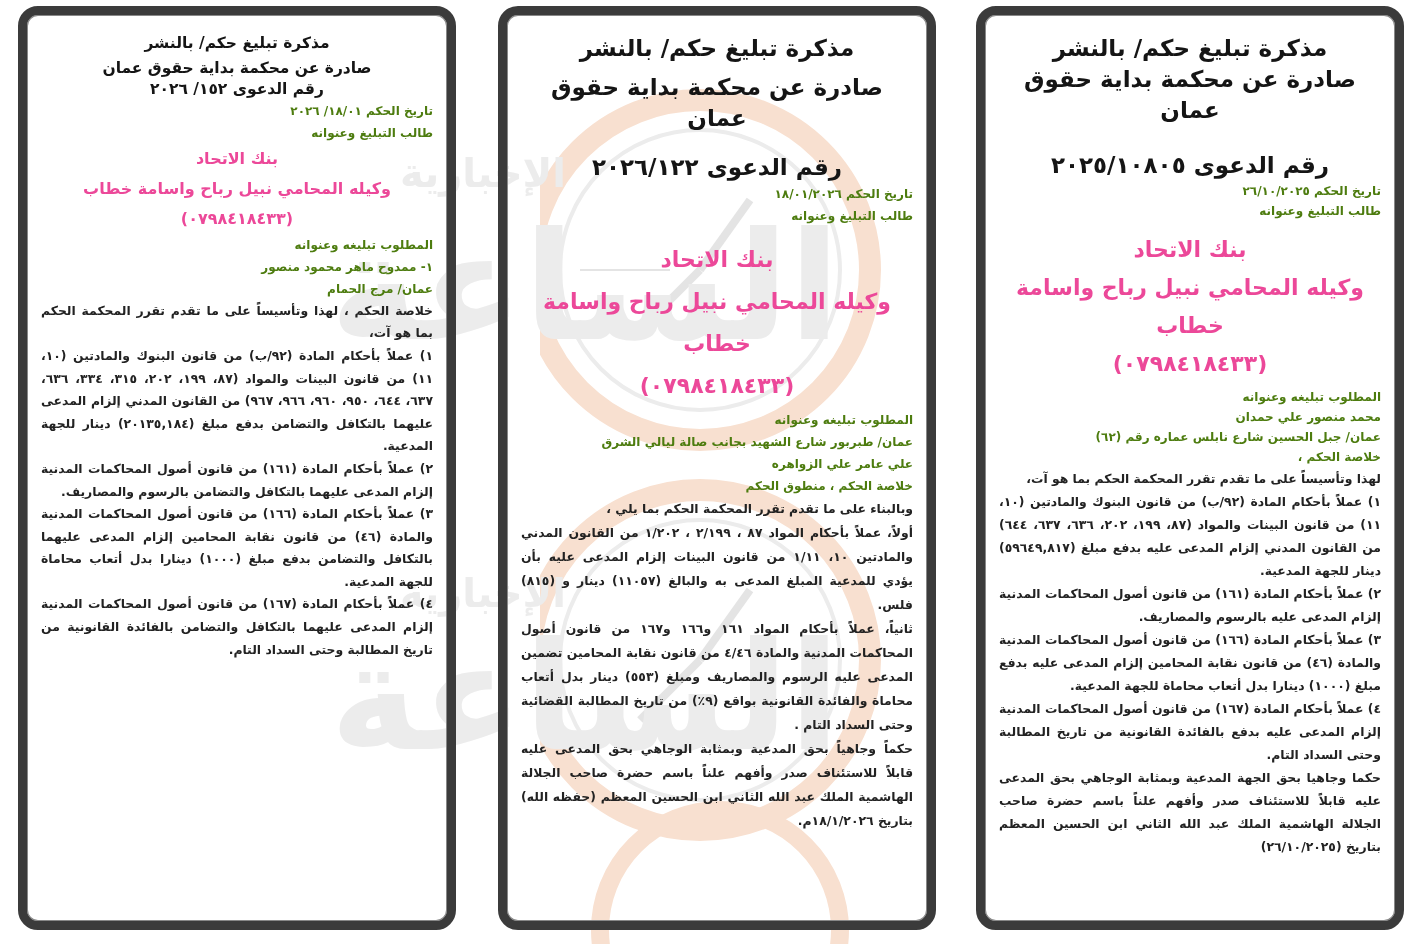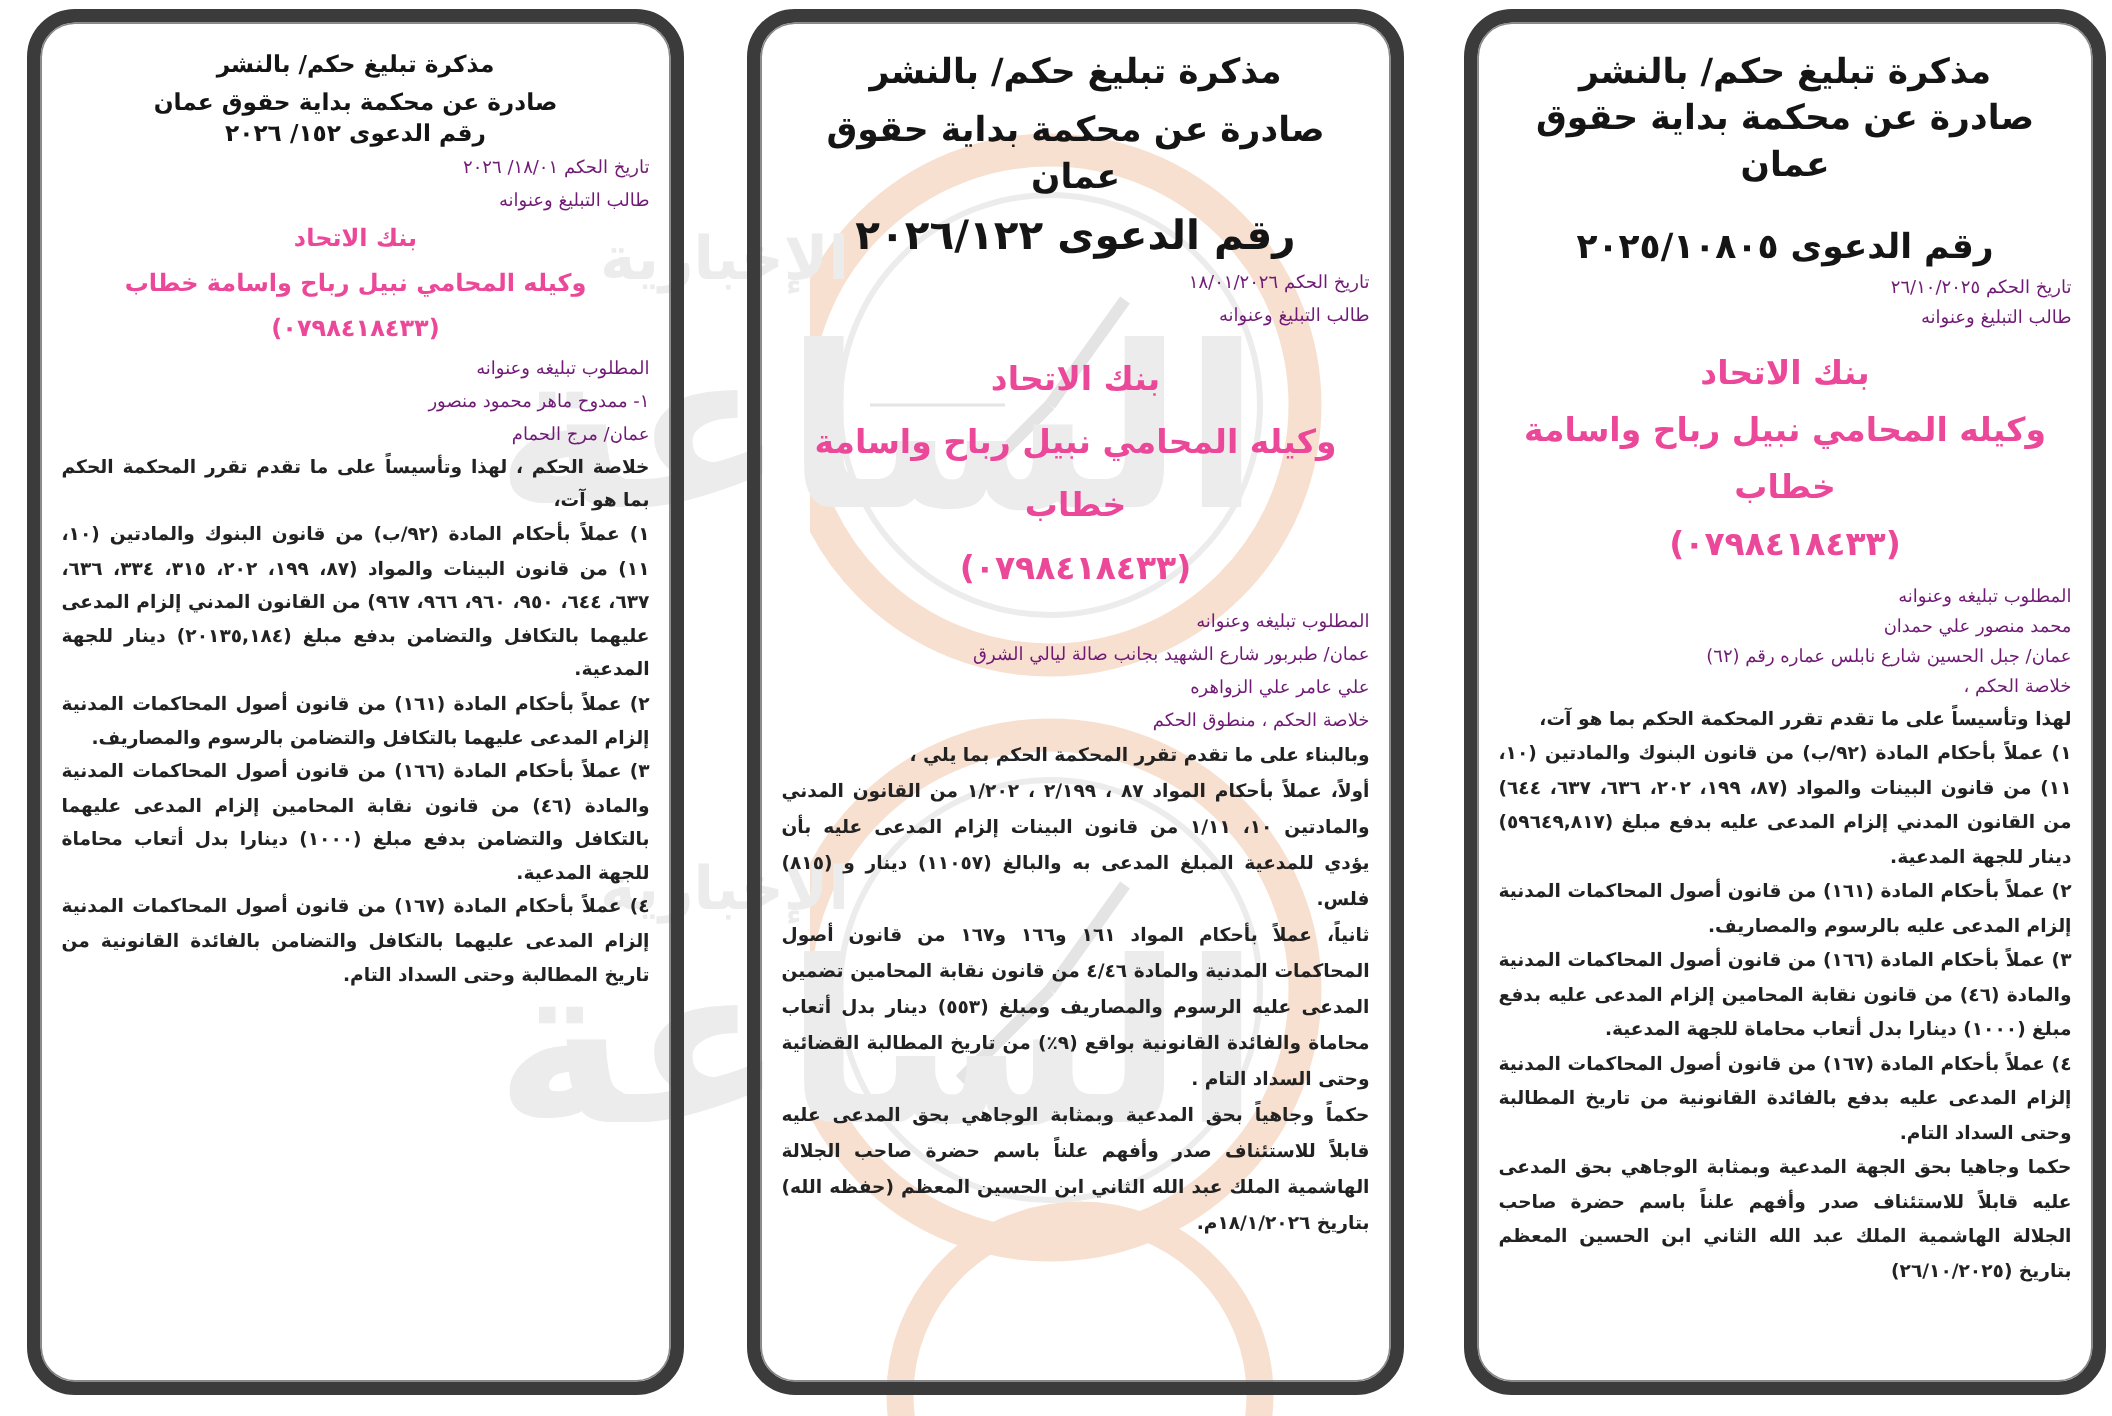--- a/index.html
+++ b/index.html
@@ -11,46 +11,46 @@
   }
   .wm {
     position:absolute; pointer-events:none; z-index:0;
   }
   .wm-text {
     position:absolute; font-family:"DejaVu Sans", sans-serif; font-weight:bold;
     color:#e9e9e9; pointer-events:none; z-index:0; direction:rtl; white-space:nowrap;
   }
   .notice {
     position:absolute; top:6px; height:924px;
-    border:9px solid #3b3b3b; border-radius:32px;
+    border:9px solid #3b3b3b; border-radius:20px;
     background:transparent; box-sizing:border-box;
     box-shadow: 0 0 0 1px #888 inset;
     z-index:1; direction:rtl; overflow:hidden;
   }
   .notice .inner { padding:18px 14px 0 14px; }
   .hdr { text-align:center; font-weight:bold; line-height:1.35; color:#151515; }
-  .line { font-weight:normal; color:#701a75; white-space:nowrap; }
+  .line { font-weight:bold; color:#4d7c0f; white-space:nowrap; }
   .bank { text-align:center; font-weight:bold; color:#ec4899; }
   .body { text-align:justify; text-align-last:right; font-weight:bold; color:#222; }
   .body p { margin:0; }
 
   
   #n-right { left:976px; width:428px; }
   #n-right .h1 { font-size:23px; }
   #n-right .h2 { font-size:23px; }
   #n-right .h3 { font-size:23px; margin-top:24px; }
   #n-right .line { font-size:12px; line-height:20px; }
   #n-right .bank { font-size:22px; line-height:38px; }
   #n-right .body { font-size:12.4px; line-height:23px; }
 
   
   #n-mid { left:498px; width:438px; }
   #n-mid .h1 { font-size:23px; }
   #n-mid .h2 { font-size:23px; margin-top:8px; }
-  #n-mid .h3 { font-size:27px; margin-top:6px; }
+  #n-mid .h3 { font-size:23px; margin-top:18px; }
   #n-mid .line { font-size:12px; line-height:22px; }
   #n-mid .bank { font-size:22px; line-height:42px; }
   #n-mid .body { font-size:12.4px; line-height:24px; }
 
   
   #n-left { left:18px; width:438px; }
   #n-left .h1 { font-size:15.5px; }
   #n-left .h2 { font-size:15.5px; margin-top:4px; }
   #n-left .h3 { font-size:15.5px; margin-top:0; }
   #n-left .line { font-size:12px; line-height:22px; }

